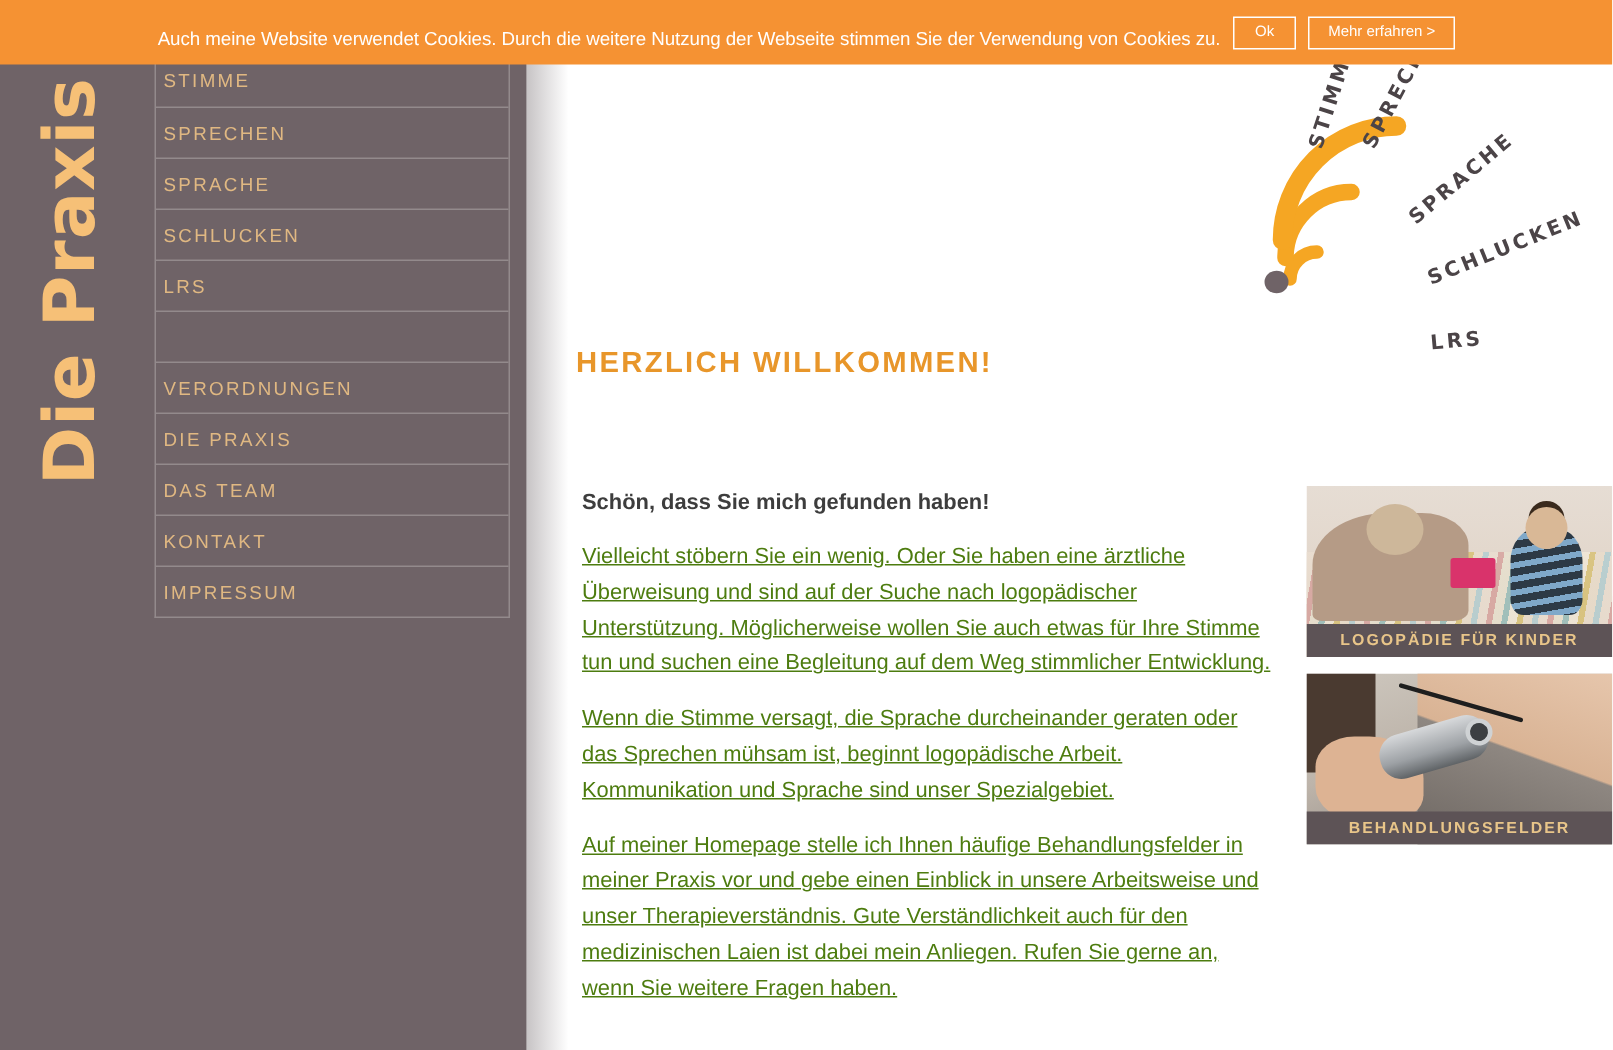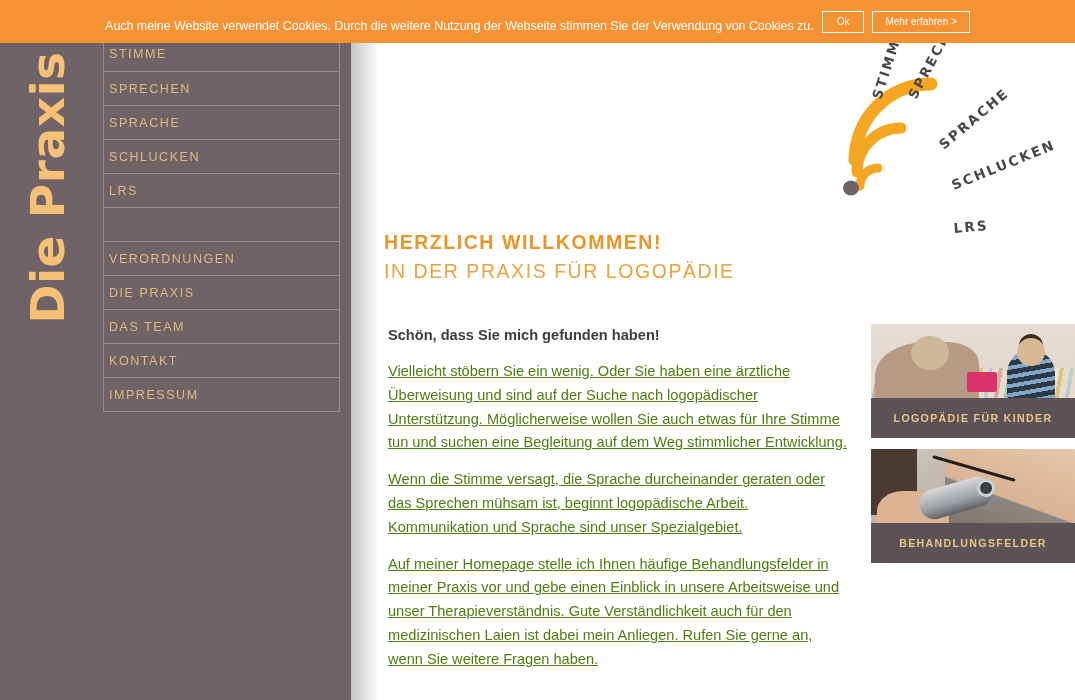--- a/index.html
+++ b/index.html
@@ -196,21 +196,21 @@
     margin-bottom: 11px;
     overflow: hidden;
   }
   .card-photo {
     position: absolute;
     inset: 0;
   }
   .card-caption {
     position: absolute;
     left: 0; right: 0; bottom: 0;
-    height: 40px;
+    height: 22px;
     background: #5d5356;
     color: #e8c589;
     font-size: 10.6px;
     font-weight: bold;
     letter-spacing: 1.35px;
     display: flex;
     align-items: center;
     justify-content: center;
     text-align: center;
   }
@@ -368,21 +368,20 @@
         <span class="nav-label">IMPRESSUM</span>
       </div>
     </nav>
   </div>
   <div id="sidebar-shadow"></div>
 
   <div id="content">
 
     <div id="headline">
       <div id="headline-1">HERZLICH WILLKOMMEN!</div>
-      <div class="headline-sub">IN DER PRAXIS FÜR LOGOPÄDIE</div>
     </div>
 
     <div id="body-text">
       <div id="lead-line">Schön, dass Sie mich gefunden haben!</div>
       <p class="para">Vielleicht stöbern Sie ein wenig. Oder Sie haben eine ärztliche Überweisung und sind auf der Suche nach logopädischer Unterstützung.  Möglicherweise wollen Sie auch etwas für Ihre Stimme tun und suchen eine Begleitung auf dem Weg stimmlicher Entwicklung.</p>
       <p class="para">Wenn die Stimme versagt, die Sprache durcheinander geraten oder das Sprechen mühsam ist, beginnt logopädische Arbeit. Kommunikation und Sprache sind unser Spezialgebiet.</p>
       <p class="para">Auf meiner Homepage stelle ich Ihnen häufige Behandlungsfelder in meiner Praxis vor und gebe einen Einblick in unsere Arbeitsweise und unser Therapieverständnis. Gute Verständlichkeit auch für den medizinischen Laien ist dabei mein Anliegen. Rufen Sie gerne an, wenn Sie weitere Fragen haben.</p>
     </div>
 
     <div id="cards">

